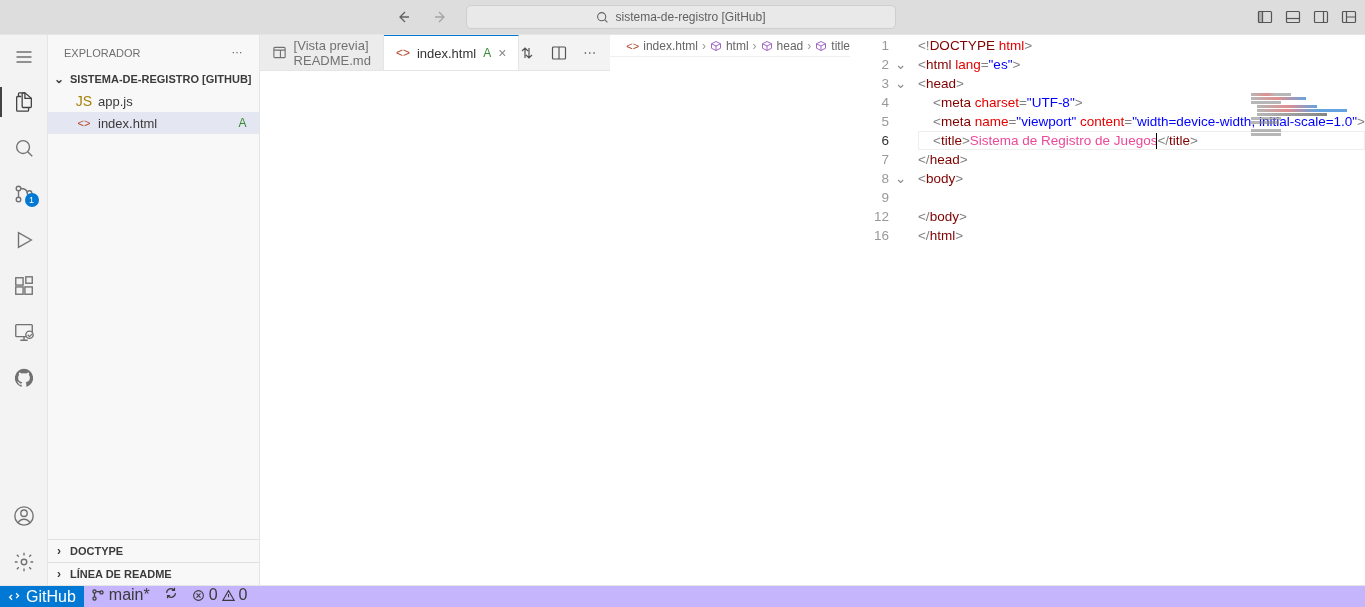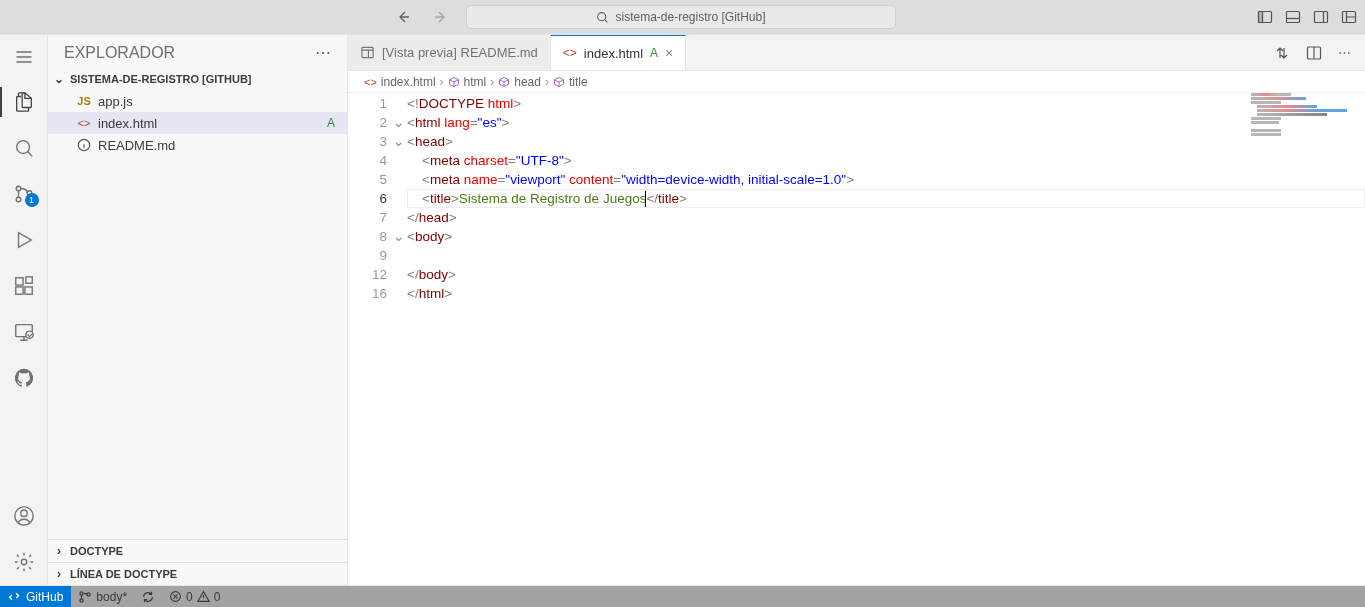--- a/index.html
+++ b/index.html
@@ -21,68 +21,68 @@
 .activitybar { width: 48px; background: #f3f3f3; border-right: 1px solid #e5e5e5; display: flex; flex-direction: column; align-items: center; padding-top: 12px; gap: 24px; color: #727272; }
 .activitybar .top-icons, .activitybar .bottom-icons { display: flex; flex-direction: column; align-items: center; gap: 24px; }
 .activitybar .bottom-icons { margin-top: auto; margin-bottom: 12px; }
 .activity-item { position: relative; cursor: pointer; width: 48px; display: flex; justify-content: center; }
 .activity-item.active { color: #424242; }
 .activity-item.active::before { content: ""; position: absolute; left: 0; top: -4px; bottom: -4px; width: 2px; background: #424242; }
 .activity-badge { position: absolute; bottom: -2px; right: 9px; background: #0078d4; color: #fff; border-radius: 50%; width: 14px; height: 14px; font-size: 9px; display: flex; align-items: center; justify-content: center; }
 
 
 .sidebar { width: 300px; background: #f8f8f8; border-right: 1px solid #e5e5e5; display: flex; flex-direction: column; }
-.sidebar-header { height: 35px; display: flex; align-items: center; padding: 0 16px; color: #6f6f6f; font-size: 16px; justify-content: space-between; }
+.sidebar-header { height: 35px; display: flex; align-items: center; padding: 0 16px; color: #6f6f6f; font-size: 11px; justify-content: space-between; }
 .sidebar-dots { color: #616161; cursor: pointer; }
 .section-header { display: flex; align-items: center; gap: 4px; padding: 2px 4px; font-size: 11px; font-weight: 700; color: #3b3b3b; cursor: pointer; }
 .chev { font-size: 12px; width: 14px; display: inline-flex; justify-content: center; }
 .file-tree { padding: 2px 0; }
 .file-item { display: flex; align-items: center; gap: 6px; padding: 2px 0 2px 28px; font-size: 13px; color: #3b3b3b; cursor: pointer; height: 22px; }
 .file-item.selected { background: #e4e6f1; }
 .file-item .status-letter { margin-left: auto; margin-right: 12px; color: #388a34; font-size: 12px; }
 .file-icon { width: 16px; display: inline-flex; justify-content: center; font-size: 11px; }
-.js-icon { color: #a78209; font-weight: 700; font-size: 11px; }
+.js-icon { color: #a78209; font-weight: 400; font-size: 14px; }
 .html-icon { color: #b4472c; }
 .info-icon { color: #555; }
 .sidebar-bottom { margin-top: auto; }
 .collapsed-section { border-top: 1px solid #e0e0e0; padding: 4px 4px; display: flex; align-items: center; gap: 4px; font-size: 11px; font-weight: 700; color: #3b3b3b; cursor: pointer; }
 
 
-.editor-region { flex: 1; display: flex; flex-direction: column; background: #ffffff; position: relative; }
+.editor-region { flex: 1; display: flex; flex-direction: row; background: #ffffff; position: relative; }
 .tab-row { height: 36px; display: flex; align-items: stretch; background: #f3f3f3; border-bottom: 1px solid #e5e5e5; }
 .tab { display: flex; align-items: center; gap: 7px; padding: 0 12px; font-size: 13px; color: #727272; border-right: 1px solid #e5e5e5; cursor: pointer; background: #ececec; }
 .tab.active { background: #ffffff; color: #333; border-top: 1px solid #0078d4; position: relative; top: 0; }
 .tab .status-a { color: #388a34; font-size: 12px; }
 .tab .close-x { color: #888; font-size: 14px; }
 .tab-actions { margin-left: auto; display: flex; align-items: center; gap: 16px; padding-right: 14px; color: #555; }
 
 .breadcrumb { height: 22px; display: flex; align-items: center; gap: 4px; padding-left: 16px; font-size: 12px; color: #666; border-bottom: 1px solid #f0f0f0; }
 .bc-sep { color: #999; }
 .bc-cube { color: #9b64c0; font-size: 11px; }
 .bc-orange { color: #b4472c; font-size: 11px; }
 
 .code-area { flex: 1; display: flex; font-family: Consolas, "Courier New", monospace; font-size: 13.5px; line-height: 19px; }
 .gutter { width: 45px; text-align: right; color: #999; padding-right: 6px; padding-top: 1px; }
 .fold-col { width: 14px; color: #888; padding-top: 1px; }
-.code-lines { flex: 1; padding-top: 1px; white-space: pre; position: relative; }
+.code-lines { flex: 1; padding-top: 1px; white-space: pre; position: relative; margin-left: 9px; }
 .code-line { height: 19px; }
 .gutter-line, .fold-line { height: 19px; }
 .current-line-gutter { color: #333; }
 .t-gray { color: #808080; }
 .t-brown { color: #800000; }
 .t-red { color: #e50000; }
 .t-blue { color: #0000ff; }
-.t-black { color: #4d7c0f; }
+.t-black { color: #ec4899; }
 .cursor-caret { border-left: 1px solid #000; display: inline-block; height: 16px; vertical-align: middle; margin-left: -1px; }
 
 .minimap { position: absolute; right: 14px; top: 58px; width: 100px; height: 80px; font-size: 2px; line-height: 2px; opacity: 0.6; }
 .minimap div { height: 3px; margin-bottom: 1px; }
 
 
-.statusbar { height: 22px; background: #a3a3a3; border-top: 1px solid #e5e5e5; display: flex; align-items: center; font-size: 12px; color: #3b3b3b; }
+.statusbar { height: 22px; background: #c4b5fd; border-top: 1px solid #e5e5e5; display: flex; align-items: flex-start; font-size: 16px; color: #3b3b3b; }
 .status-remote { background: #0078d4; color: #fff; height: 100%; display: flex; align-items: center; padding: 0 8px; gap: 5px; }
 .status-item { padding: 0 7px; display: flex; align-items: center; gap: 4px; cursor: pointer; }
 .status-right { margin-left: auto; display: flex; align-items: center; }
 .branch-icon { font-size: 13px; }
 
 svg { display: block; }
 </style>
 </head>
 <body>
 
@@ -224,38 +224,29 @@
     <div class="file-tree" id="file-tree">
         <div class="file-item">
           <span class="file-icon js-icon">JS</span>
           <span>app.js</span>
         </div>
         <div class="file-item selected">
           <span class="file-icon html-icon">&lt;&gt;</span>
           <span>index.html</span>
           <span class="status-letter">A</span>
         </div>
-        <div class="file-item">
-          <span class="file-icon info-icon">
-            <svg width="14" height="14" viewBox="0 0 16 16" fill="none" stroke="currentColor" stroke-width="1.3">
-              <circle cx="8" cy="8" r="6.5"></circle>
-              <path d="M8 7v4M8 5h0"></path>
-            </svg>
-          </span>
-          <span>README.md</span>
-        </div>
       </div>
     <div class="sidebar-bottom">
       <div class="collapsed-section">
         <span class="chev">›</span>
         <span>DOCTYPE</span>
       </div>
       <div class="collapsed-section">
         <span class="chev">›</span>
-        <span>LÍNEA DE DOCTYPE</span>
+        <span>LÍNEA DE README</span>
       </div>
     </div>
   </div>
 
   <div class="editor-region">
     <div class="tab-row">
       <div id="tabs-mount" style="display: flex;">
           <div class="tab">
             <span>
               <svg width="15" height="15" viewBox="0 0 16 16" fill="none" stroke="currentColor" stroke-width="1.2">
@@ -374,21 +365,21 @@
   </div>
   <div class="status-item">
     <span class="branch-icon">
       <svg width="14" height="14" viewBox="0 0 16 16" fill="none" stroke="currentColor" stroke-width="1.4">
           <circle cx="4" cy="4" r="1.8"></circle>
           <circle cx="4" cy="12" r="1.8"></circle>
           <circle cx="12" cy="5" r="1.8"></circle>
           <path d="M4 6v4M6 4c3 0 4.5 0 4.5 1"></path>
         </svg>
     </span>
-    <span>body*</span>
+    <span>main*</span>
   </div>
   <div class="status-item">
     <svg width="14" height="14" viewBox="0 0 16 16" fill="none" stroke="currentColor" stroke-width="1.3">
         <path d="M13 8a5 5 0 0 1-9 3M3 8a5 5 0 0 1 9-3M12 2v3h-3M4 14v-3h3"></path>
       </svg>
   </div>
   <div class="status-item">
     <svg width="13" height="13" viewBox="0 0 16 16" fill="none" stroke="currentColor" stroke-width="1.3">
         <circle cx="8" cy="8" r="6"></circle>
         <path d="M5.5 5.5l5 5M10.5 5.5l-5 5"></path>

